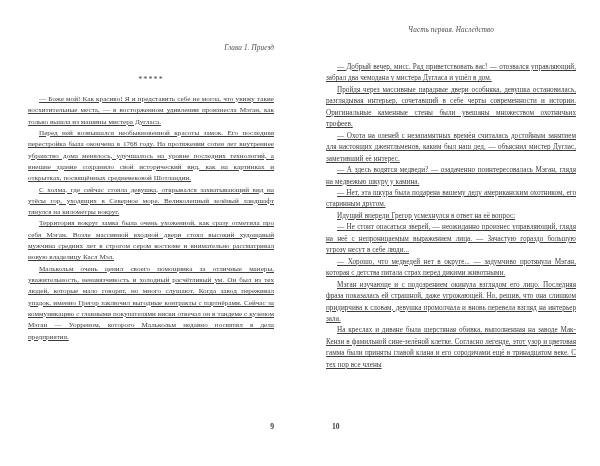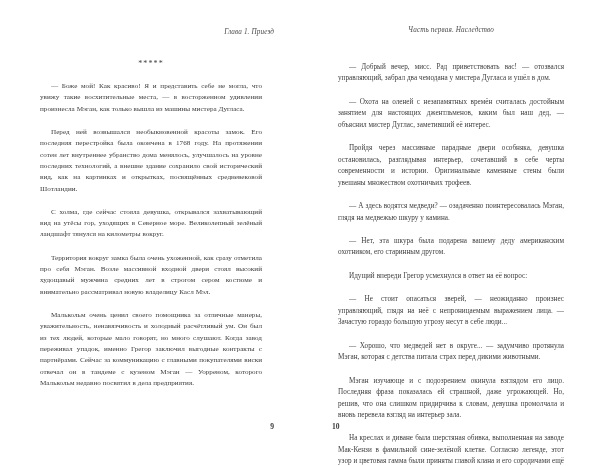--- a/index.html
+++ b/index.html
@@ -23,21 +23,21 @@
     box-sizing: border-box;
   }
   .page {
     position: relative;
     width: 300px;
     height: 466px;
     box-sizing: border-box;
     background: #ffffff;
   }
   .page-left {
-    padding: 26px 26px 0 28px;
+    padding: 42px 26px 0 28px;
   }
   .page-right {
     padding: 24px 24px 0 26px;
   }
   .running-head {
     font-style: italic;
     font-size: 7.2px;
     letter-spacing: 0.12px;
     color: #4b4b4b;
     height: 12px;
@@ -58,28 +58,29 @@
     line-height: 10px;
   }
 
   .body-block {
     margin-top: 0;
   }
   .page-right .body-block {
     margin-top: 26px;
   }
   p.para {
-    margin: 12px;
+    margin: 0;
     text-align: justify;
     text-indent: 11px;
     font-size: 7.15px;
     line-height: 11.32px;
     color: #3c3c3c;
     letter-spacing: 0.01px;
     word-spacing: 0.1px;
+    text-decoration: underline;
     -webkit-font-smoothing: none;
   }
   .page-right p.para {
     font-size: 7.2px;
     line-height: 11.45px;
   }
   p.para.dash {
     text-indent: 11px;
   }
   .folio {
@@ -128,22 +129,22 @@
     <div class="folio folio-left">9</div>
   </div>
 
   <div class="gutter"></div>
 
   <div class="page page-right">
     <div class="running-head rh-left">Часть первая. Наследство</div>
 
     <div class="body-block">
       <p class="para dash">— Добрый вечер, мисс. Рад приветствовать вас! — отозвался управляющий, забрал два чемодана у мистера Дугласа и ушёл в дом.</p>
+      <p class="para">Пройдя через массивные парадные двери особняка, девушка остановилась, разглядывая интерьер, сочетавший в себе черты современности и истории. Оригинальные каменные стены были увешаны множеством охотничьих трофеев.</p>
       <p class="para dash">— Охота на оленей с незапамятных времён считалась достойным занятием для настоящих джентльменов, каким был наш дед, — объяснил мистер Дуглас, заметивший её интерес.</p>
-      <p class="para">Пройдя через массивные парадные двери особняка, девушка остановилась, разглядывая интерьер, сочетавший в себе черты современности и истории. Оригинальные каменные стены были увешаны множеством охотничьих трофеев.</p>
       <p class="para dash">— А здесь водятся медведи? — озадаченно поинтересовалась Мэган, глядя на медвежью шкуру у камина.</p>
       <p class="para dash">— Нет, эта шкура была подарена вашему деду американским охотником, его старинным другом.</p>
       <p class="para">Идущий впереди Грегор усмехнулся в ответ на её вопрос:</p>
       <p class="para dash">— Не стоит опасаться зверей, — неожиданно произнес управляющий, глядя на неё с непроницаемым выражением лица. — Зачастую гораздо большую угрозу несут в себе люди...</p>
       <p class="para dash">— Хорошо, что медведей нет в округе... — задумчиво протянула Мэган, которая с детства питала страх перед дикими животными.</p>
       <p class="para">Мэган изучающе и с подозрением окинула взглядом его лицо. Последняя фраза показалась ей страшной, даже угрожающей. Но, решив, что она слишком придирчива к словам, девушка промолчала и вновь перевела взгляд на интерьер зала.</p>
       <p class="para">На креслах и диване была шерстяная обивка, выполненная на заводе Мак-Кензи в фамильной сине-зелёной клетке. Согласно легенде, этот узор и цветовая гамма были приняты главой клана и его сородичами ещё в тринадцатом веке. С тех пор все члены</p>
     </div>
 
     <div class="folio folio-right">10</div>

